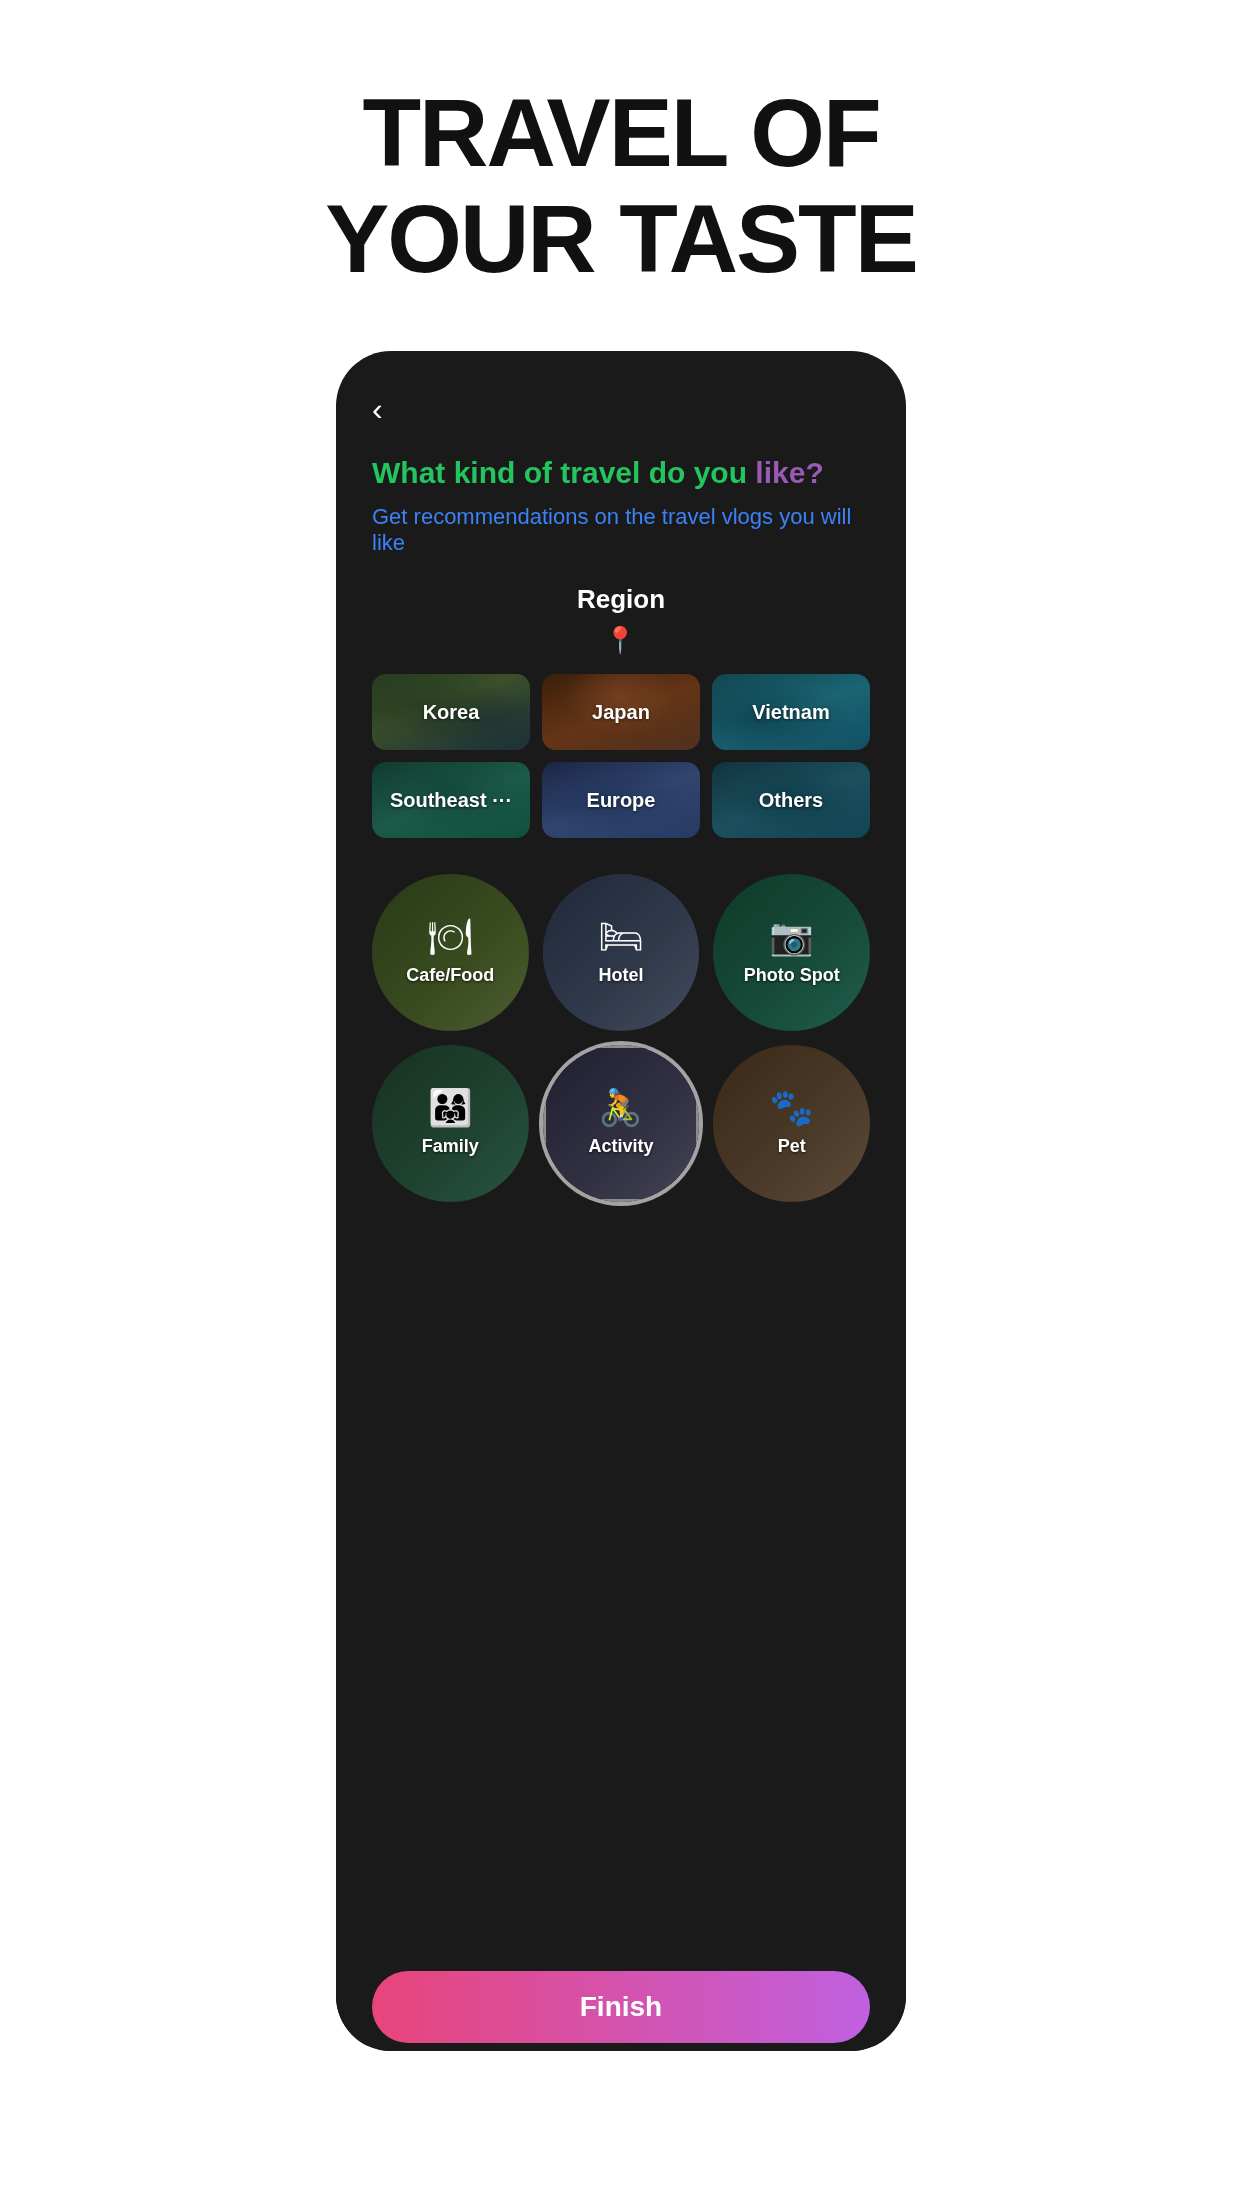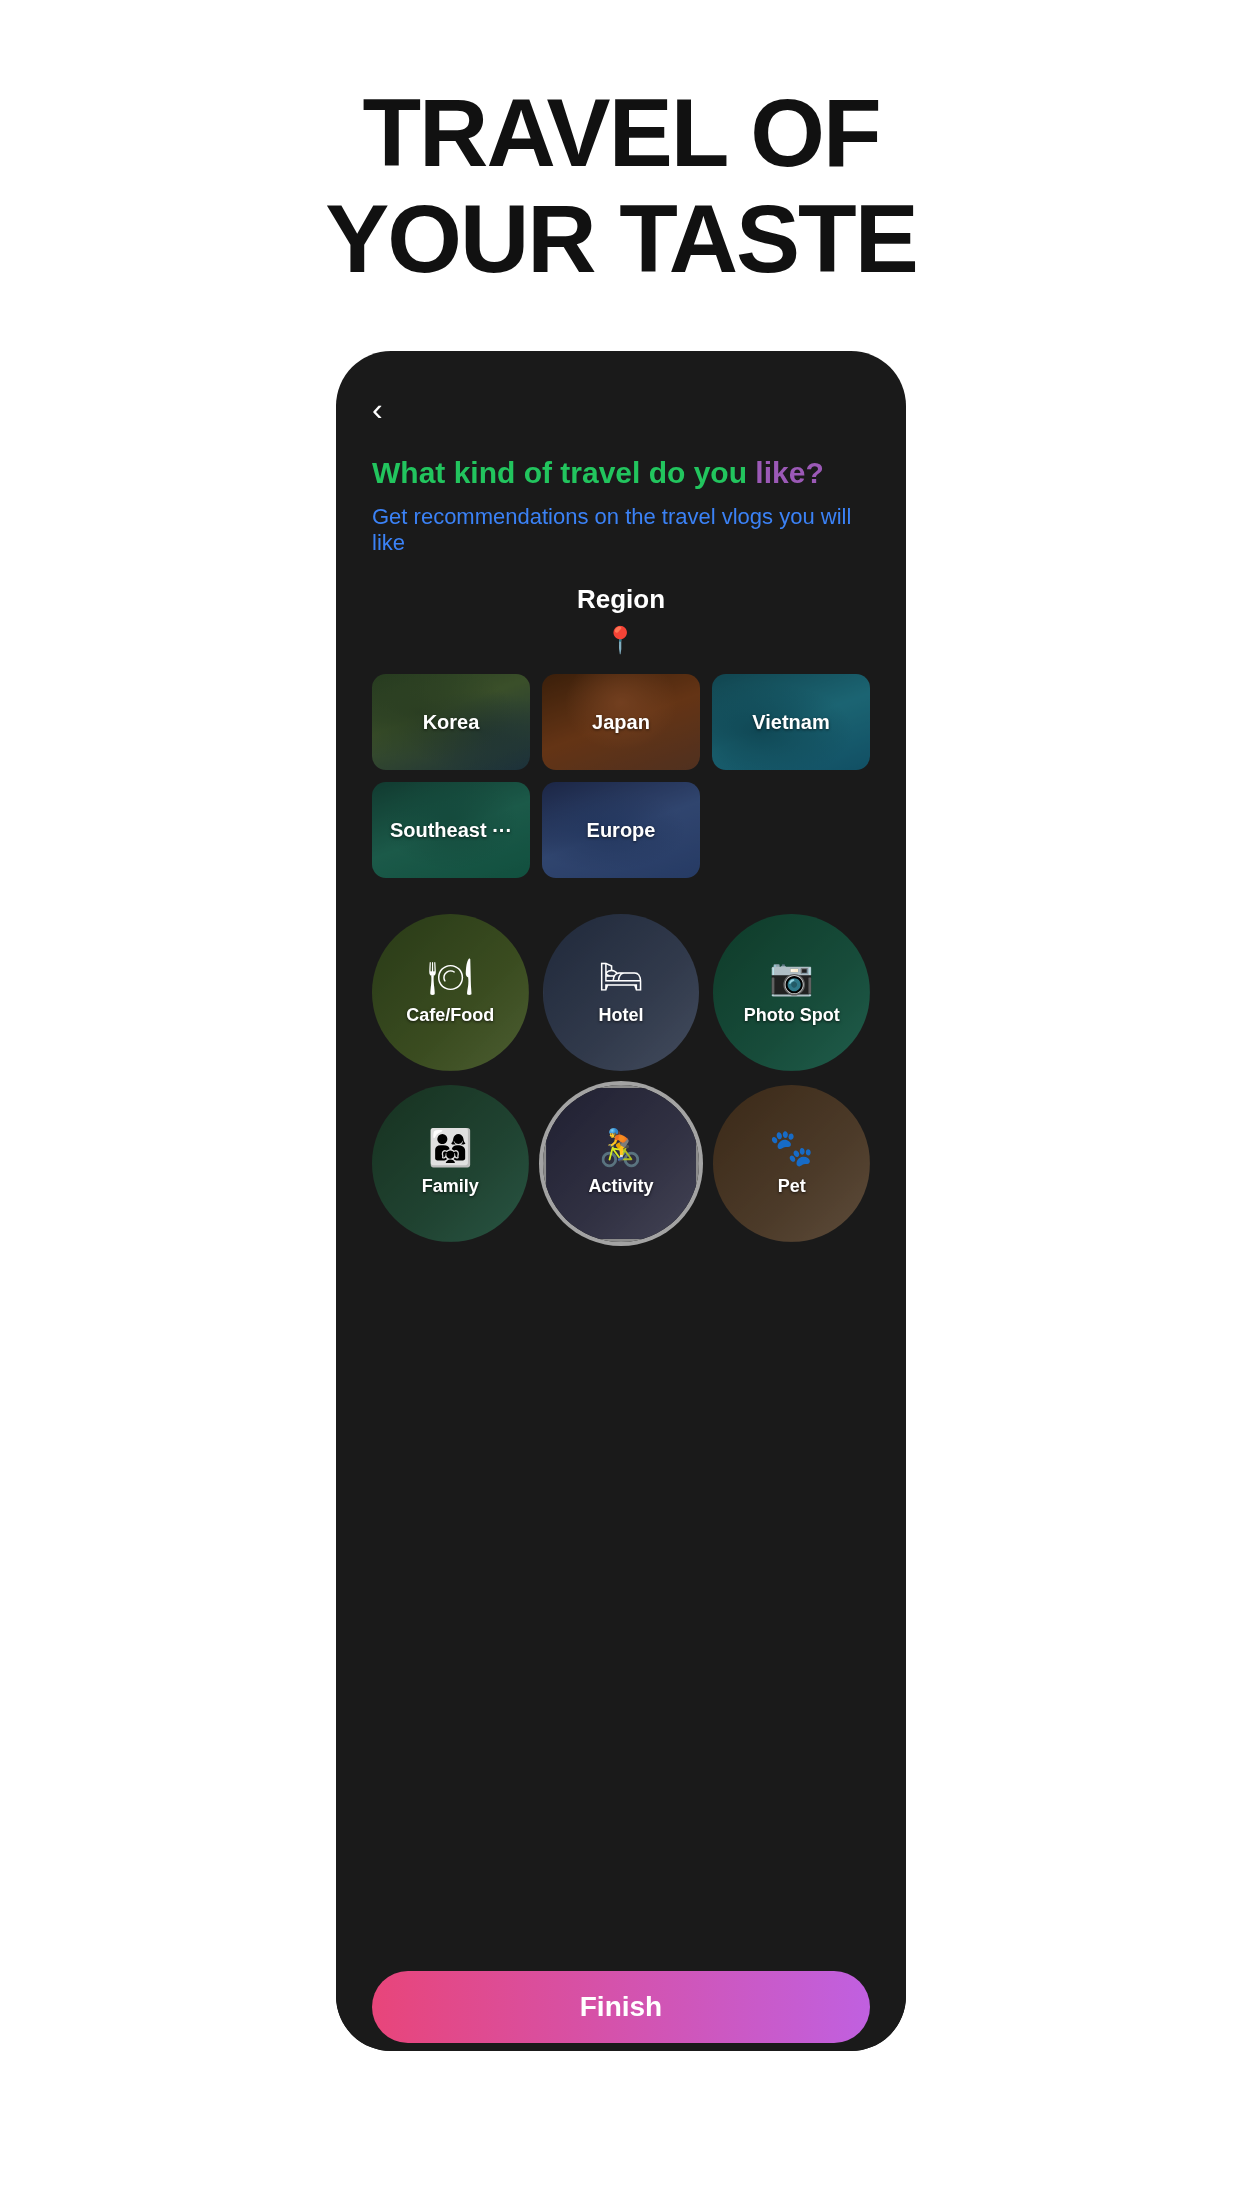--- a/index.html
+++ b/index.html
@@ -84,21 +84,21 @@
       display: grid;
       grid-template-columns: repeat(3, 1fr);
       gap: 12px;
       margin-bottom: 36px;
     }
 
     .region-card {
       border-radius: 14px;
       overflow: hidden;
       position: relative;
-      height: 96px;
+      height: 76px;
       cursor: pointer;
     }
 
     .region-card .card-bg {
       position: absolute;
       inset: 0;
       background-size: cover;
       background-position: center;
       filter: brightness(0.65);
     }
@@ -299,20 +299,24 @@
     <div class="region-card">
       <div class="card-bg photo-southeast"></div>
       <div class="card-label">Southeast ···</div>
     </div>
 
     <div class="region-card">
       <div class="card-bg photo-europe"></div>
       <div class="card-label">Europe</div>
     </div>
 
+    <div class="region-card">
+      <div class="card-bg photo-others-bg"></div>
+      <div class="card-label">Others</div>
+    </div>
 
   </div>
 
   <div class="categories-section">
 
     <div class="categories-grid">
 
       <div class="category-circle">
         <div class="circle-bg bg-cafe"></div>
         <div class="circle-content">

